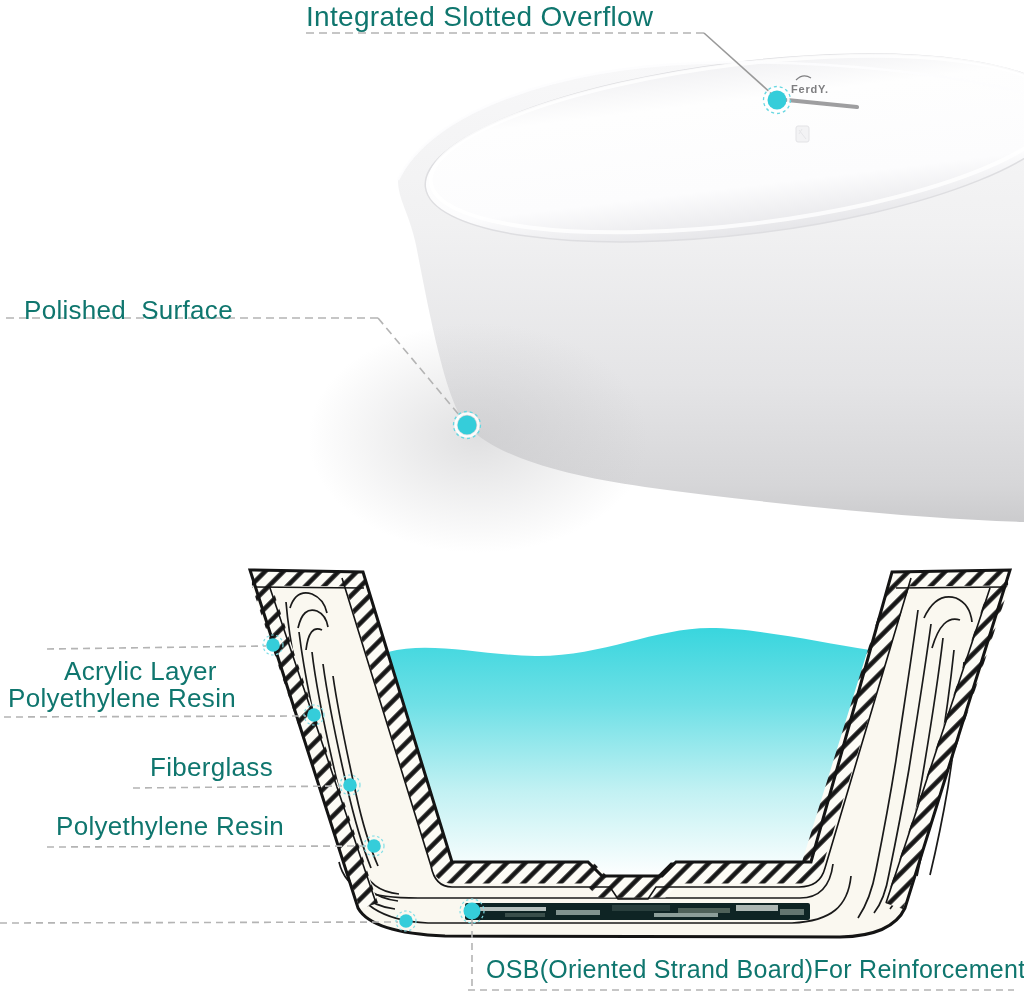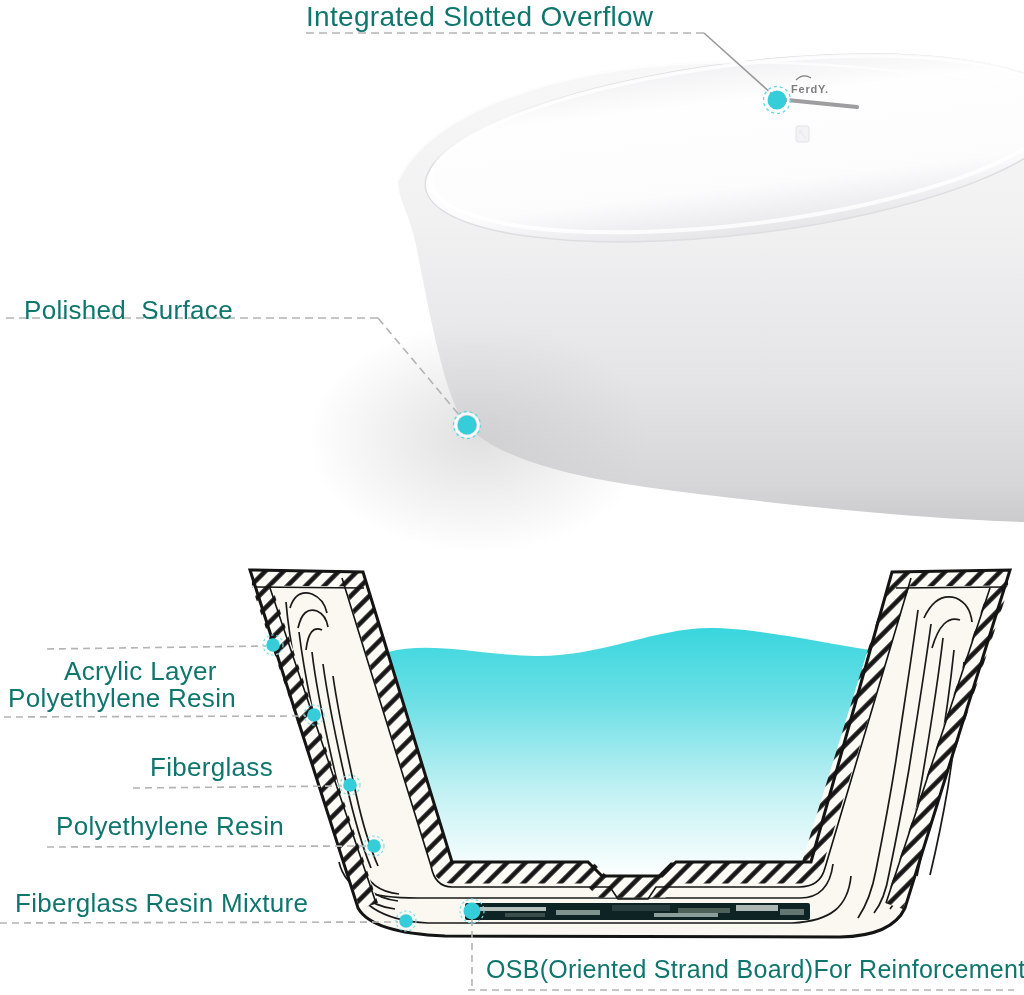--- a/index.html
+++ b/index.html
@@ -211,16 +211,15 @@
   <div class="label" style="left:24px;top:296px;">Polished  Surface</div>
 
   <div class="label" style="left:64px;top:615px;margin-top:42px;">Acrylic Layer</div>
 
   <div class="label" style="left:8px;top:684px;">Polyethylene Resin</div>
 
   <div class="label" style="left:150px;top:753px;text-align:right;">Fiberglass</div>
 
   <div class="label" style="left:56px;top:812px;">Polyethylene Resin</div>
 
-  <div class="label" style="left:15px;top:889px;">Fiberglass Resin Mixture</div>
 
   <div class="label osb" style="left:486px;top:955px;">OSB(Oriented Strand Board)For Reinforcement</div>
 </div>
 
 </body></html>

